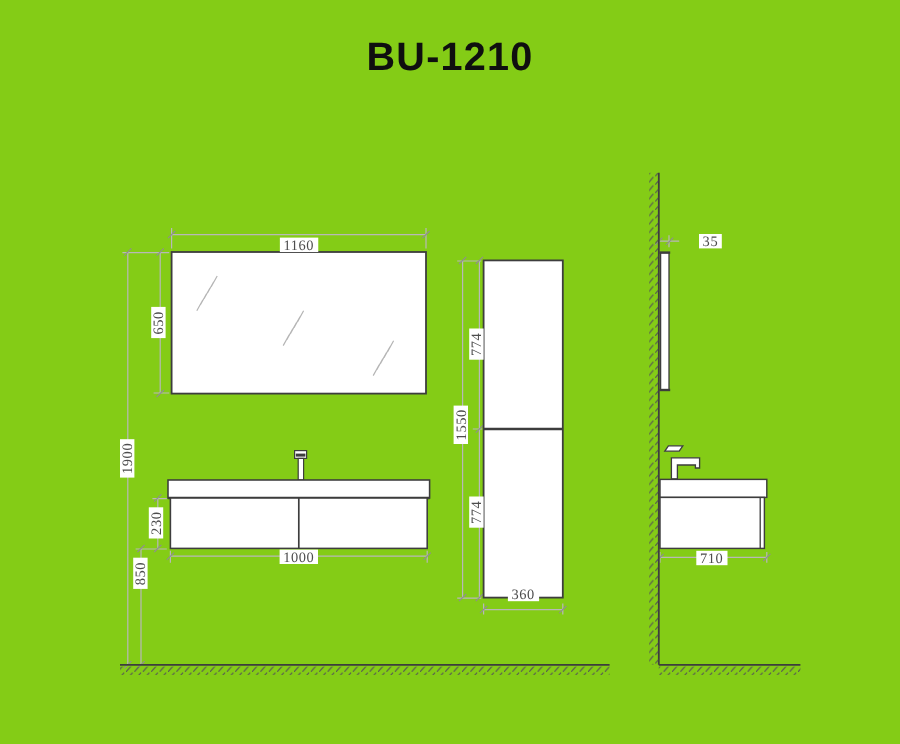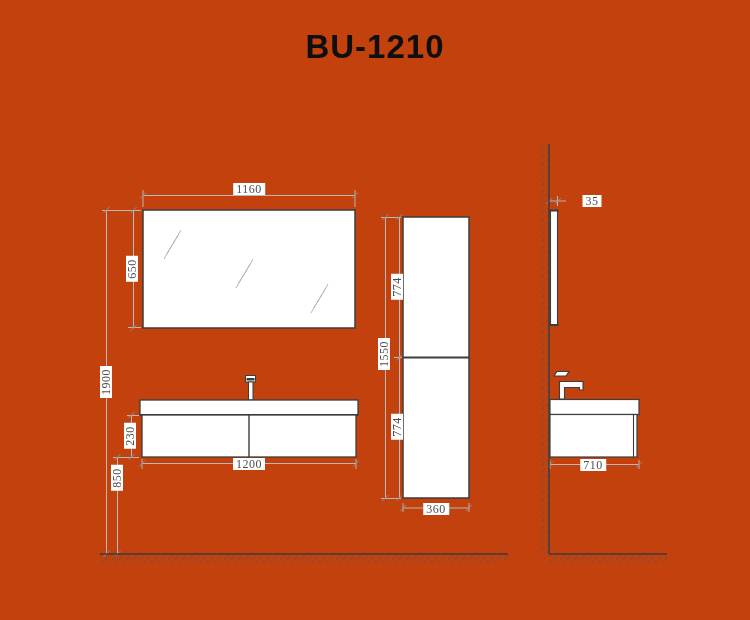--- a/index.html
+++ b/index.html
@@ -1,19 +1,19 @@
 <!DOCTYPE html>
 <html><head>
 <meta charset="utf-8">
 <style>
   html,body{margin:0;padding:0;background:#fff;}
   .canvas{
     position:relative;
     width:750px;height:620px;
-    background:#c2410c;
+    background:#84cc16;
     overflow:hidden;
     font-family:"Liberation Serif", serif;
   }
   .title{
     position:absolute;
     left:0;top:28px;width:100%;
     text-align:center;
     font-family:"Liberation Sans", sans-serif;
     font-weight:bold;
     font-size:33px;
@@ -145,26 +145,26 @@
       <g>
         <rect x="550" y="414.5" width="87" height="42.5" fill="#ffffff" stroke="#3d3d3d" stroke-width="1.2"></rect>
         <line x1="633.5" y1="414.5" x2="633.5" y2="457" stroke="#3d3d3d" stroke-width="1.1"></line>
       </g>
 
       <line x1="549" y1="554" x2="667" y2="554" stroke="#3d3d3d" stroke-width="1.5"></line>
       <rect x="549" y="555.5" width="118" height="7" fill="url(#hatch)" stroke="none"></rect>
     </g>
   </svg>
 
-  <span class="dim-label" style="left:249px;top:189px">1160</span>
+  <span class="dim-label" style="left:249px;top:204px">1160</span>
   <span class="dim-label vert" style="left:132px;top:269px">650</span>
   <span class="dim-label vert" style="left:106px;top:382px">1900</span>
   <span class="dim-label vert" style="left:130px;top:436px">230</span>
   <span class="dim-label vert" style="left:117px;top:478px">850</span>
-  <span class="dim-label" style="left:249px;top:464px">1200</span>
+  <span class="dim-label" style="left:249px;top:464px">1000</span>
   <span class="dim-label vert" style="left:397px;top:287px">774</span>
   <span class="dim-label vert" style="left:384px;top:354px">1550</span>
   <span class="dim-label vert" style="left:397px;top:427px">774</span>
-  <span class="dim-label" style="left:436px;top:509px">360</span>
+  <span class="dim-label" style="left:436px;top:495px">360</span>
   <span class="dim-label" style="left:592px;top:201px">35</span>
   <span class="dim-label" style="left:593px;top:465px">710</span>
 
 </div>
 
 </body></html>

